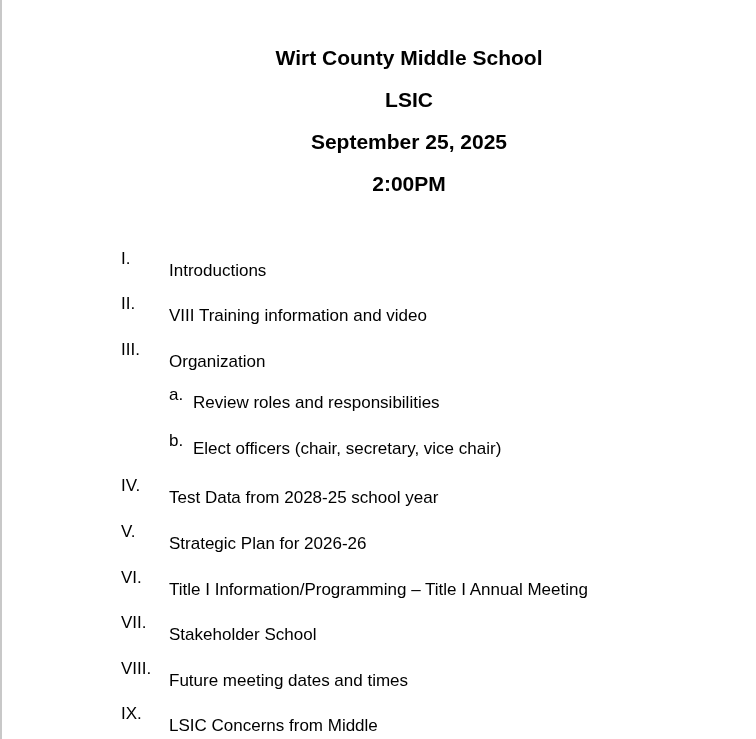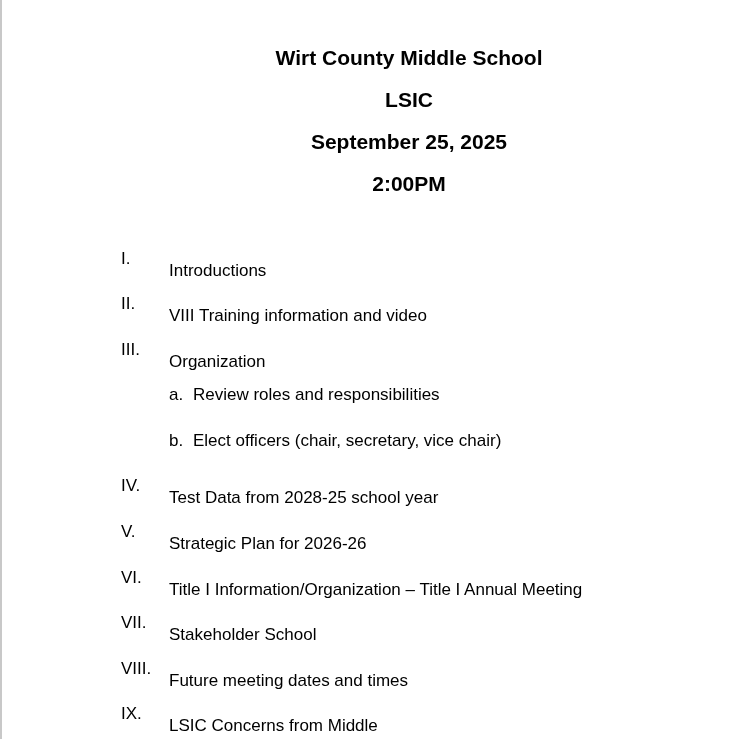--- a/index.html
+++ b/index.html
@@ -52,21 +52,21 @@
       top: 12px;
     }
     .sub-letter {
       position: absolute;
       left: 169px;
       top: 0;
     }
     .sub-text {
       position: absolute;
       left: 193px;
-      top: 0;
+      top: 8px;
     }
   </style>
 </head>
 <body>
 
 <div class="page-edge"></div>
 
 <div>
   <div class="heading" style="top:46px;">Wirt County Middle School</div>
   <div class="heading" style="top:88px;">LSIC</div>
@@ -98,21 +98,21 @@
   <div class="item" style="top:475px;">
     <span class="numeral">IV.</span>
     <span class="item-text">Test Data from 2028-25 school year</span>
   </div>
   <div class="item" style="top:521px;">
     <span class="numeral">V.</span>
     <span class="item-text">Strategic Plan for 2026-26</span>
   </div>
   <div class="item" style="top:567px;">
     <span class="numeral">VI.</span>
-    <span class="item-text">Title I Information/Organization – Title I Annual Meeting</span>
+    <span class="item-text">Title I Information/Programming – Title I Annual Meeting</span>
   </div>
   <div class="item" style="top:612px;">
     <span class="numeral">VII.</span>
     <span class="item-text">Stakeholder School</span>
   </div>
   <div class="item" style="top:658px;">
     <span class="numeral">VIII.</span>
     <span class="item-text">Future meeting dates and times</span>
   </div>
   <div class="item" style="top:703px;">

